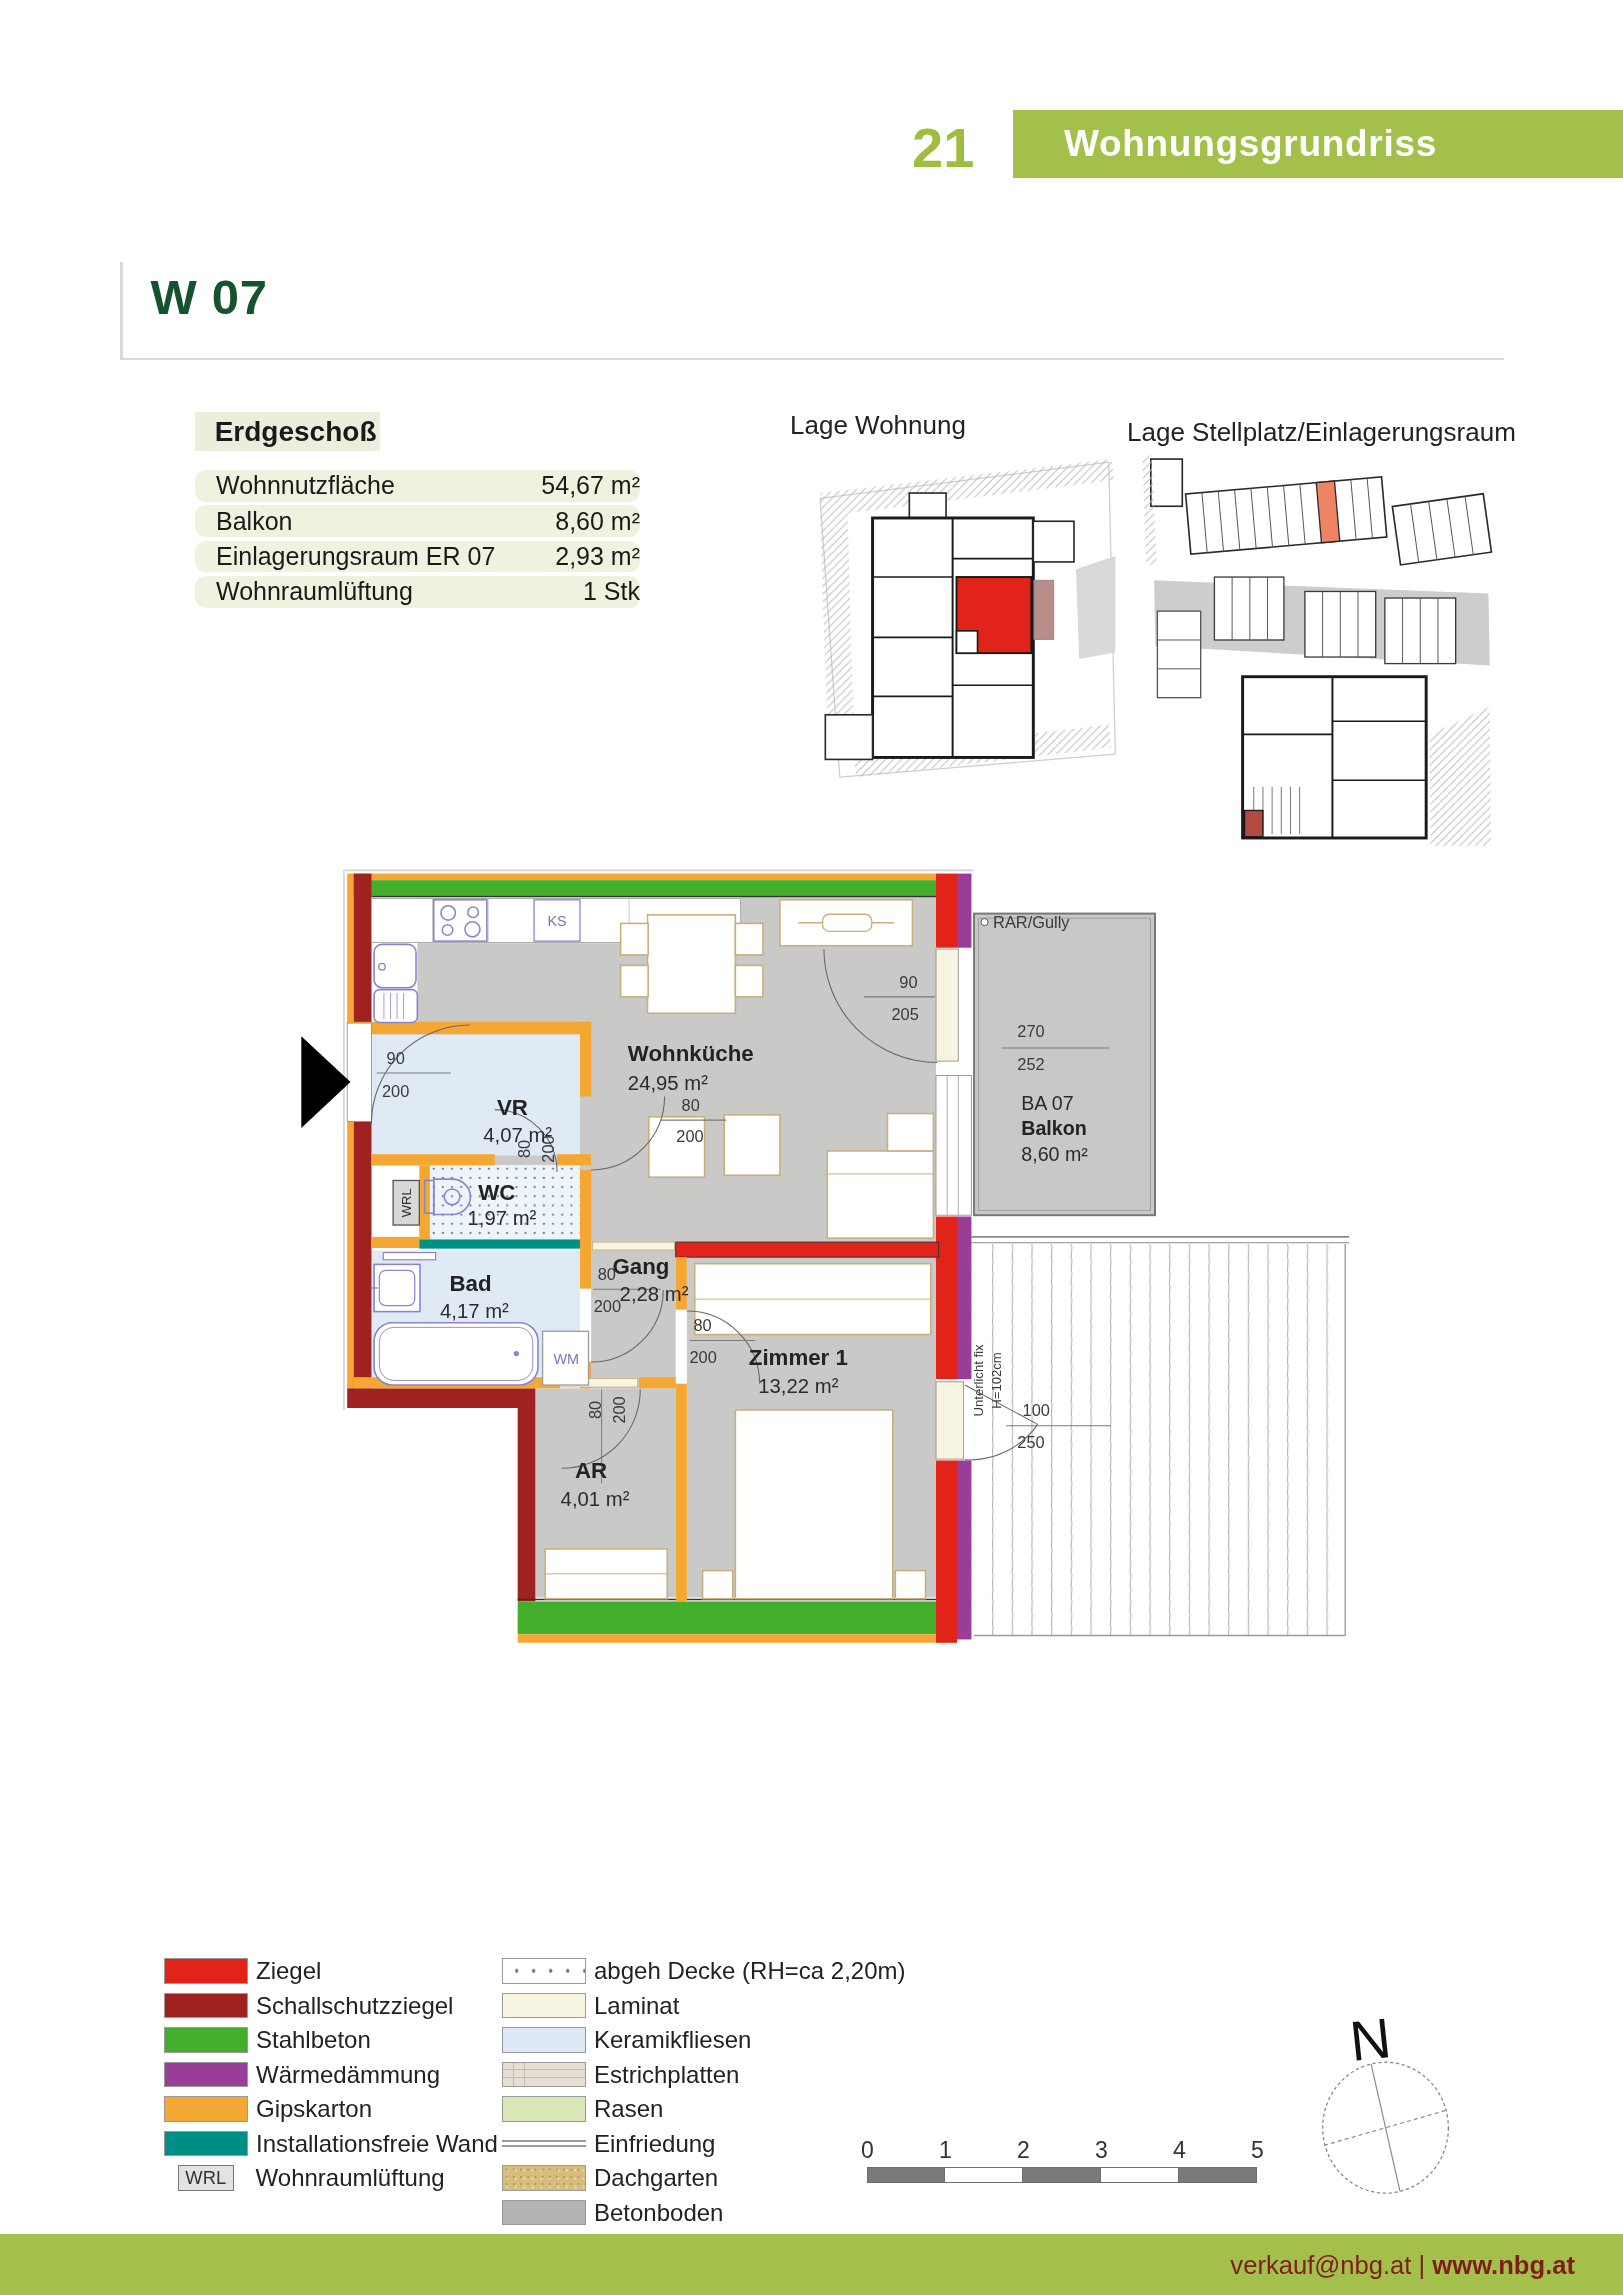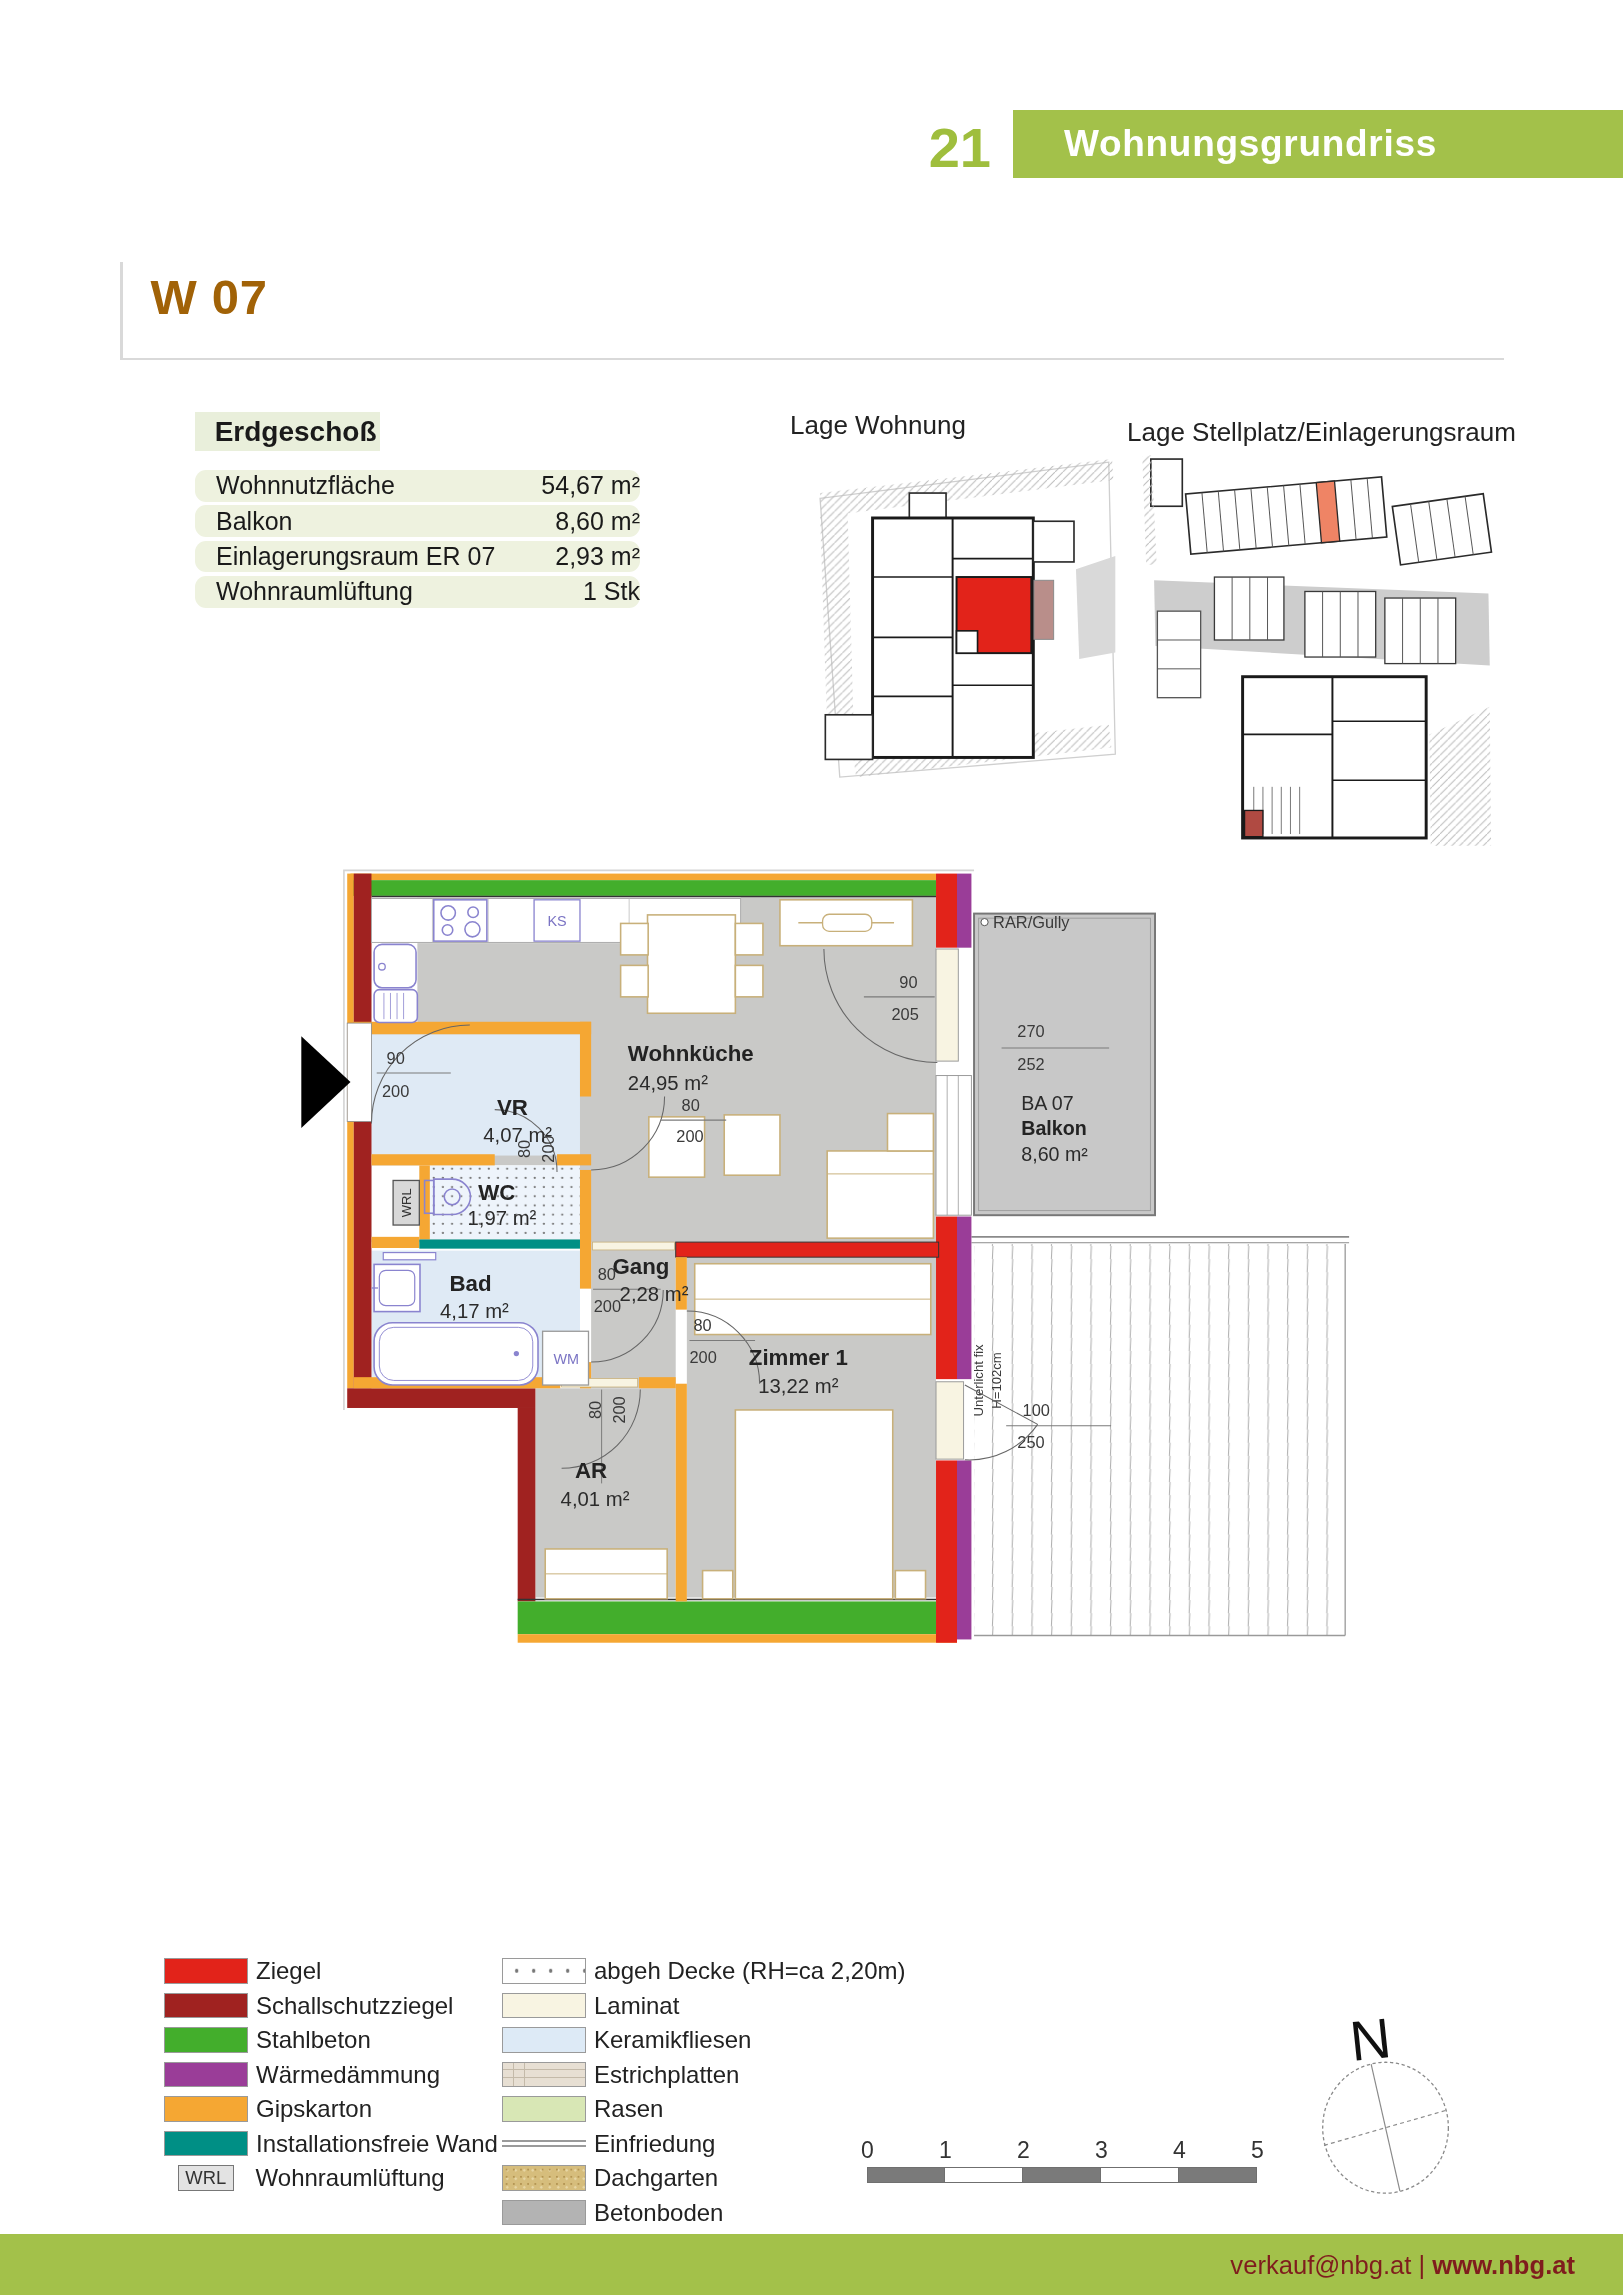--- a/index.html
+++ b/index.html
@@ -1,24 +1,24 @@
 <!DOCTYPE html>
 <html style="font-size:10.5px"><head>
 <meta charset="utf-8">
 <style>
   html,body{margin:0;padding:0;background:#fff;}
   body{width:1623px;height:2295px;position:relative;font-family:"Liberation Sans",sans-serif;overflow:hidden;}
   .abs{position:absolute;}
   
-  .page-num{left:912px;top:115px;width:79px;text-align:right;font-size:56px;font-weight:bold;color:#9fbe3d;}
+  .page-num{left:912px;top:115px;width:79px;text-align:left;font-size:56px;font-weight:bold;color:#9fbe3d;}
   .header-bar{left:1013px;top:110px;width:638px;height:68px;background:#a3c14a;display:flex;align-items:center;}
   .header-bar span{color:#fff;font-size:37px;font-weight:bold;padding-left:51px;letter-spacing:0.7px;}
   
   .unit-box{left:120px;top:262px;width:1381px;height:96px;border-left:3.3px solid #d9d9d9;border-bottom:2.6px solid #d9d9d9;}
-  .unit-box h1{margin:6.6px 0 0 27.5px;font-size:49px;color:#a16207;letter-spacing:0.7px;}
+  .unit-box h1{margin:6.6px 0 0 27.5px;font-size:49px;color:#14532d;letter-spacing:0.7px;}
   
   .floor-chip{left:195px;top:412px;width:185px;height:39px;background:#e9efdb;font-size:28px;font-weight:bold;color:#1a1a1a;line-height:39px;padding-left:19.7px;box-sizing:border-box;}
   .info-table{left:195px;top:470px;width:445px;}
   .info-row{display:flex;justify-content:space-between;background:#eef2df;height:31.5px;margin-bottom:3.9px;align-items:center;font-size:25px;color:#1a1a1a;border-radius:11px;}
   .info-row .lbl{padding-left:21px;}
   .info-row .val{padding-right:0;}
   
   .site-title{font-size:26px;color:#222;}
   
   .legend-col{display:flex;flex-direction:column;}

